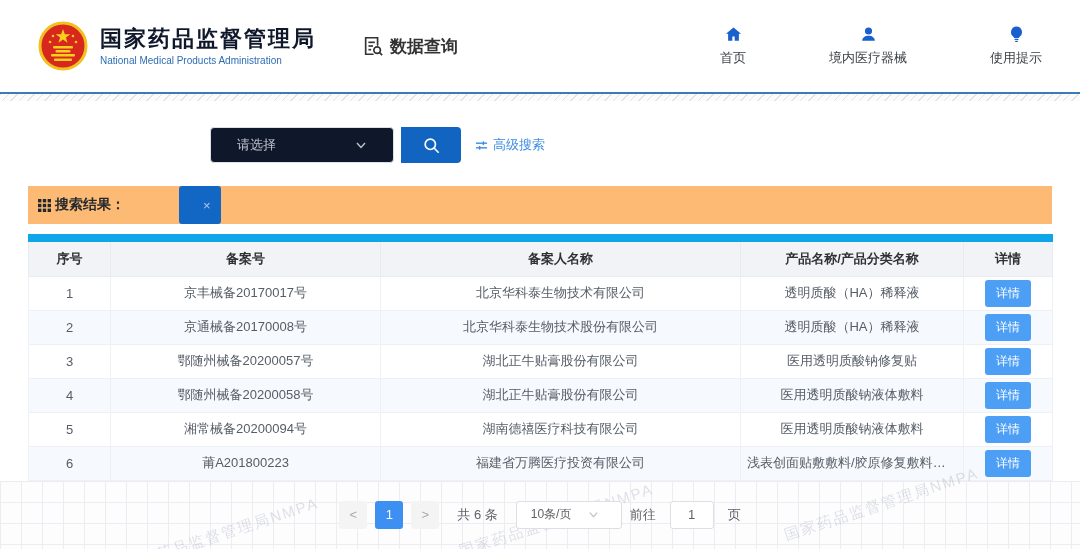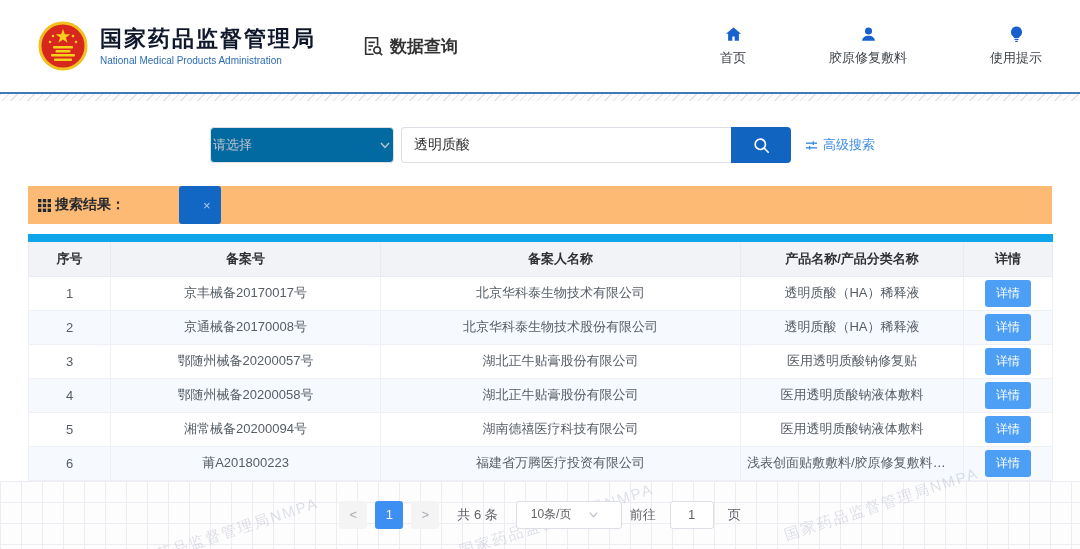--- a/index.html
+++ b/index.html
@@ -22,22 +22,22 @@
   .nav-item { display:flex; flex-direction:column; align-items:center; cursor:pointer; }
   .nav-item svg { width:19px; height:19px; }
   .nav-label { font-size:13px; color:#3a3f45; margin-top:5px; white-space:nowrap; }
 
   .blue-line { height:2px; background:#3c7ab8; }
   .hatch { height:7px; background:#fbfbfb;
     background-image:repeating-linear-gradient(135deg,#e3e3e3 0,#e3e3e3 1px,transparent 1px,transparent 6px); }
 
   
   .search-row { margin:26px 0 0 210px; display:flex; align-items:center; height:36px; }
-  .sel-box { width:184px; height:36px; border:1px solid #dcdfe6; border-radius:4px; background:#0369a1;
-    display:flex; align-items:center; padding:0 2px; cursor:pointer; }
+  .sel-box { width:184px; height:36px; border:1px solid #dcdfe6; border-radius:4px; background:#0f172a;
+    display:flex; align-items:center; padding:0 26px; cursor:pointer; }
   .sel-placeholder { font-size:13px; color:#bfc4cc; flex:1; }
   .kw-wrap { display:flex; margin-left:7px; }
   .kw-input { width:330px; height:36px; border:1px solid #dcdfe6; border-right:none;
     border-radius:4px 0 0 4px; padding:0 12px; font-size:14px; color:#333; outline:none;
     font-family:"Liberation Sans","DejaVu Sans",sans-serif; }
   .search-btn { width:60px; height:36px; background:#1165c0; border:none; border-radius:0 4px 4px 0;
     display:flex; align-items:center; justify-content:center; cursor:pointer; }
   .adv-link { display:flex; align-items:center; margin-left:14px; color:#3e8ce2; font-size:13px; cursor:pointer; }
   .adv-link svg { margin-right:5px; }
 
@@ -125,21 +125,21 @@
       <svg viewBox="0 0 24 24" fill="#1760cd">
         <path d="M12 3 2.5 11h2.7v9h5.3v-5.5h3v5.5h5.3v-9h2.7z"></path>
       </svg>
       <span class="nav-label">首页</span>
     </div>
     <div class="nav-item">
       <svg viewBox="0 0 24 24" fill="#1760cd">
         <circle cx="12" cy="7.5" r="4.5"></circle>
         <path d="M12 13.5c-4.7 0-8 2.6-8 6.5h16c0-3.9-3.3-6.5-8-6.5z"></path>
       </svg>
-      <span class="nav-label">胶原修复敷料</span>
+      <span class="nav-label">境内医疗器械</span>
     </div>
     <div class="nav-item">
       <svg viewBox="0 0 24 24" fill="#1760cd">
         <path d="M12 2a7 7 0 0 0-4 12.7c.7.5 1 1.1 1 1.8h6c0-.7.3-1.3 1-1.8A7 7 0 0 0 12 2z"></path>
         <rect x="9.5" y="17.5" width="5" height="1.6" rx="0.8"></rect>
         <rect x="10.2" y="20" width="3.6" height="1.6" rx="0.8"></rect>
       </svg>
       <span class="nav-label">使用提示</span>
     </div>
   </div>
@@ -149,21 +149,20 @@
 <div class="hatch"></div>
 
 <div class="search-row">
   <div class="sel-box">
     <span class="sel-placeholder">请选择</span>
     <svg width="12" height="12" viewBox="0 0 12 12" fill="none" stroke="#c0c4cc" stroke-width="1.4">
       <polyline points="2,4 6,8.5 10,4"></polyline>
     </svg>
   </div>
   <div class="kw-wrap">
-    <input class="kw-input" type="text" value="透明质酸" style="">
     <button class="search-btn">
       <svg width="19" height="19" viewBox="0 0 24 24" fill="none" stroke="#fff" stroke-width="2.1">
         <circle cx="10.5" cy="10.5" r="6.5"></circle>
         <line x1="15.5" y1="15.5" x2="20.5" y2="20.5" stroke-linecap="round"></line>
       </svg>
     </button>
   </div>
   <div class="adv-link">
     <svg width="13" height="13" viewBox="0 0 14 14" fill="none" stroke="#3e8ce2" stroke-width="1.5">
       <line x1="1" y1="4.5" x2="13" y2="4.5"></line>

